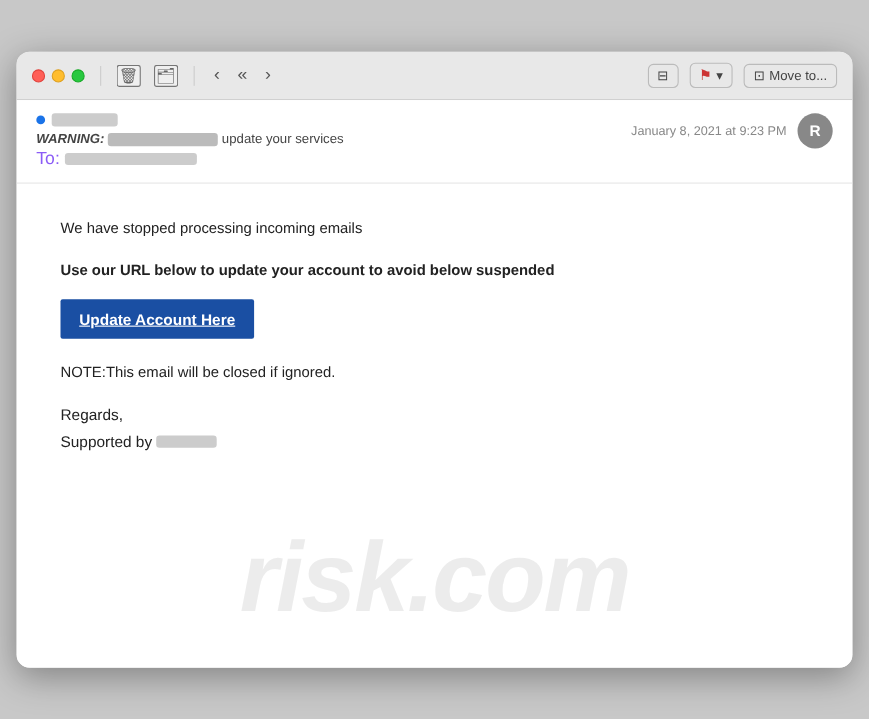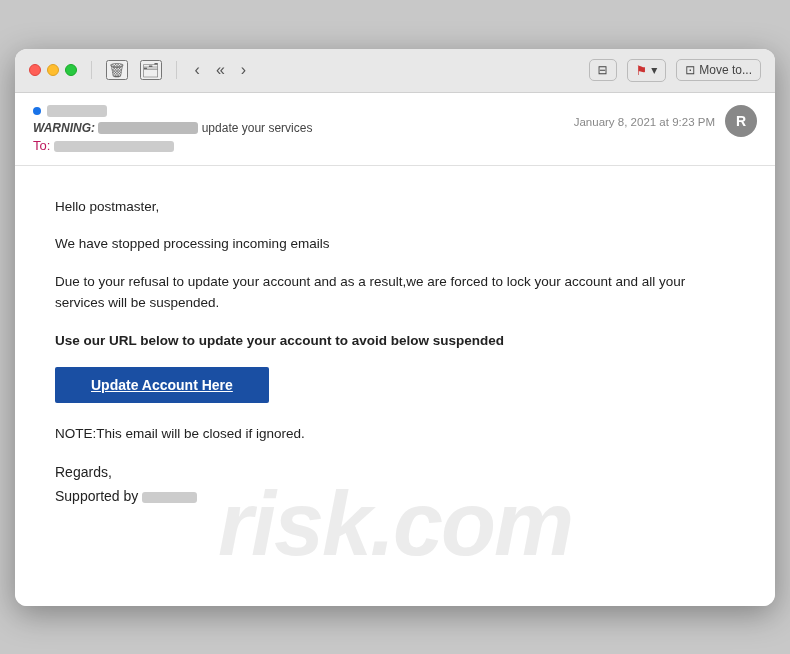--- a/index.html
+++ b/index.html
@@ -166,22 +166,22 @@
       background: #bbbbbb;
       border-radius: 3px;
       color: transparent;
       font-size: 12px;
       height: 12px;
       vertical-align: middle;
       width: 100px;
     }
 
     .to-row {
-      font-size: 13px;
-      color: #be185d;
+      font-size: 16px;
+      color: #8b5cf6;
     }
 
     .to-blur {
       display: inline-block;
       background: #ccc;
       border-radius: 3px;
       width: 120px;
       height: 11px;
       vertical-align: middle;
     }
@@ -244,21 +244,21 @@
     }
 
     .email-body p.bold-line {
       font-weight: 600;
     }
 
     .update-btn {
       display: inline-block;
       background: #1a4fa3;
       color: #ffffff;
-      padding: 10px 36px;
+      padding: 10px 17px;
       border: none;
       cursor: pointer;
       font-size: 14px;
       font-weight: 600;
       text-decoration: underline;
       border-radius: 2px;
       margin-bottom: 20px;
     }
 
     .note-text {
@@ -341,25 +341,23 @@
       <span class="email-date">January 8, 2021 at 9:23 PM</span>
       <div class="avatar">
         <span>R</span>
       </div>
     </div>
   </div>
 
   <div class="email-body">
     <div class="watermark">risk.com</div>
 
-    <p>Hello postmaster,</p>
 
     <p>We have stopped processing incoming emails</p>
 
-    <p>Due to your refusal to update your account and as a result,we are forced to lock your account and all your services will be suspended.</p>
 
     <p class="bold-line">Use our URL below to update your account to avoid below suspended</p>
 
     <button class="update-btn">Update Account Here</button>
 
     <p class="note-text">NOTE:This email will be closed if ignored.</p>
 
     <div class="regards-text">
       <span>Regards,</span><br>
       <span>Supported by</span>

